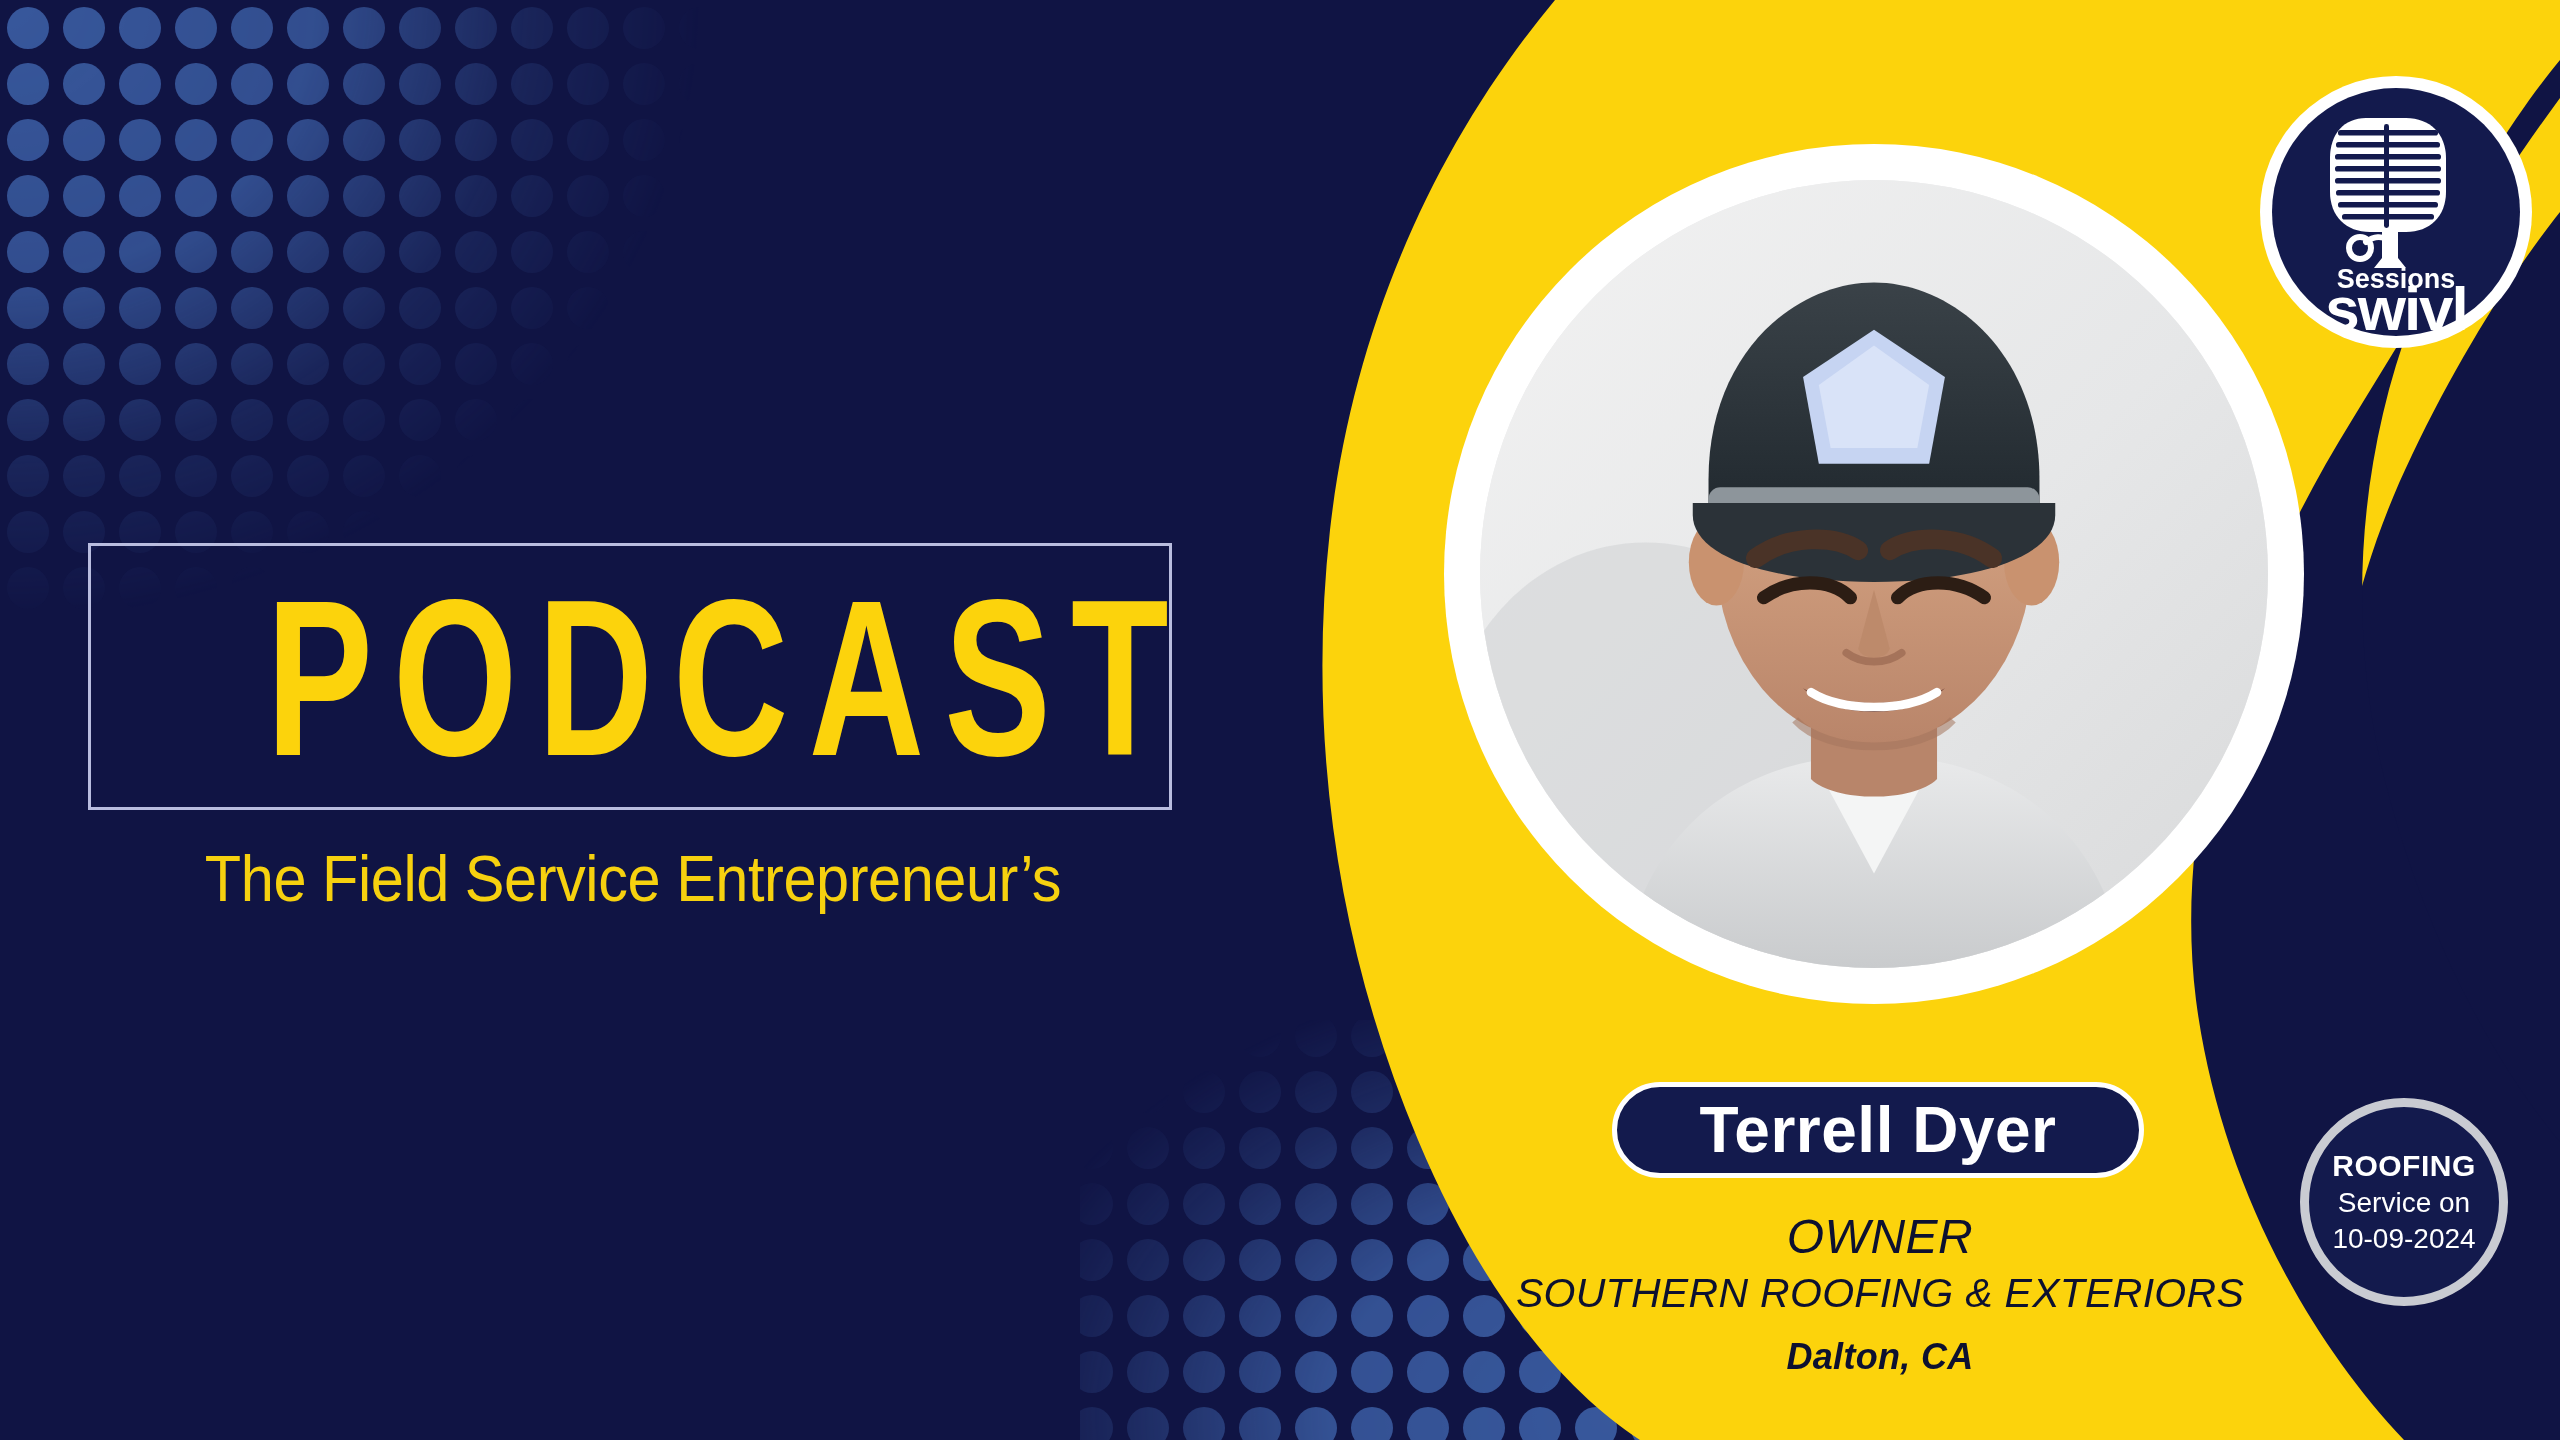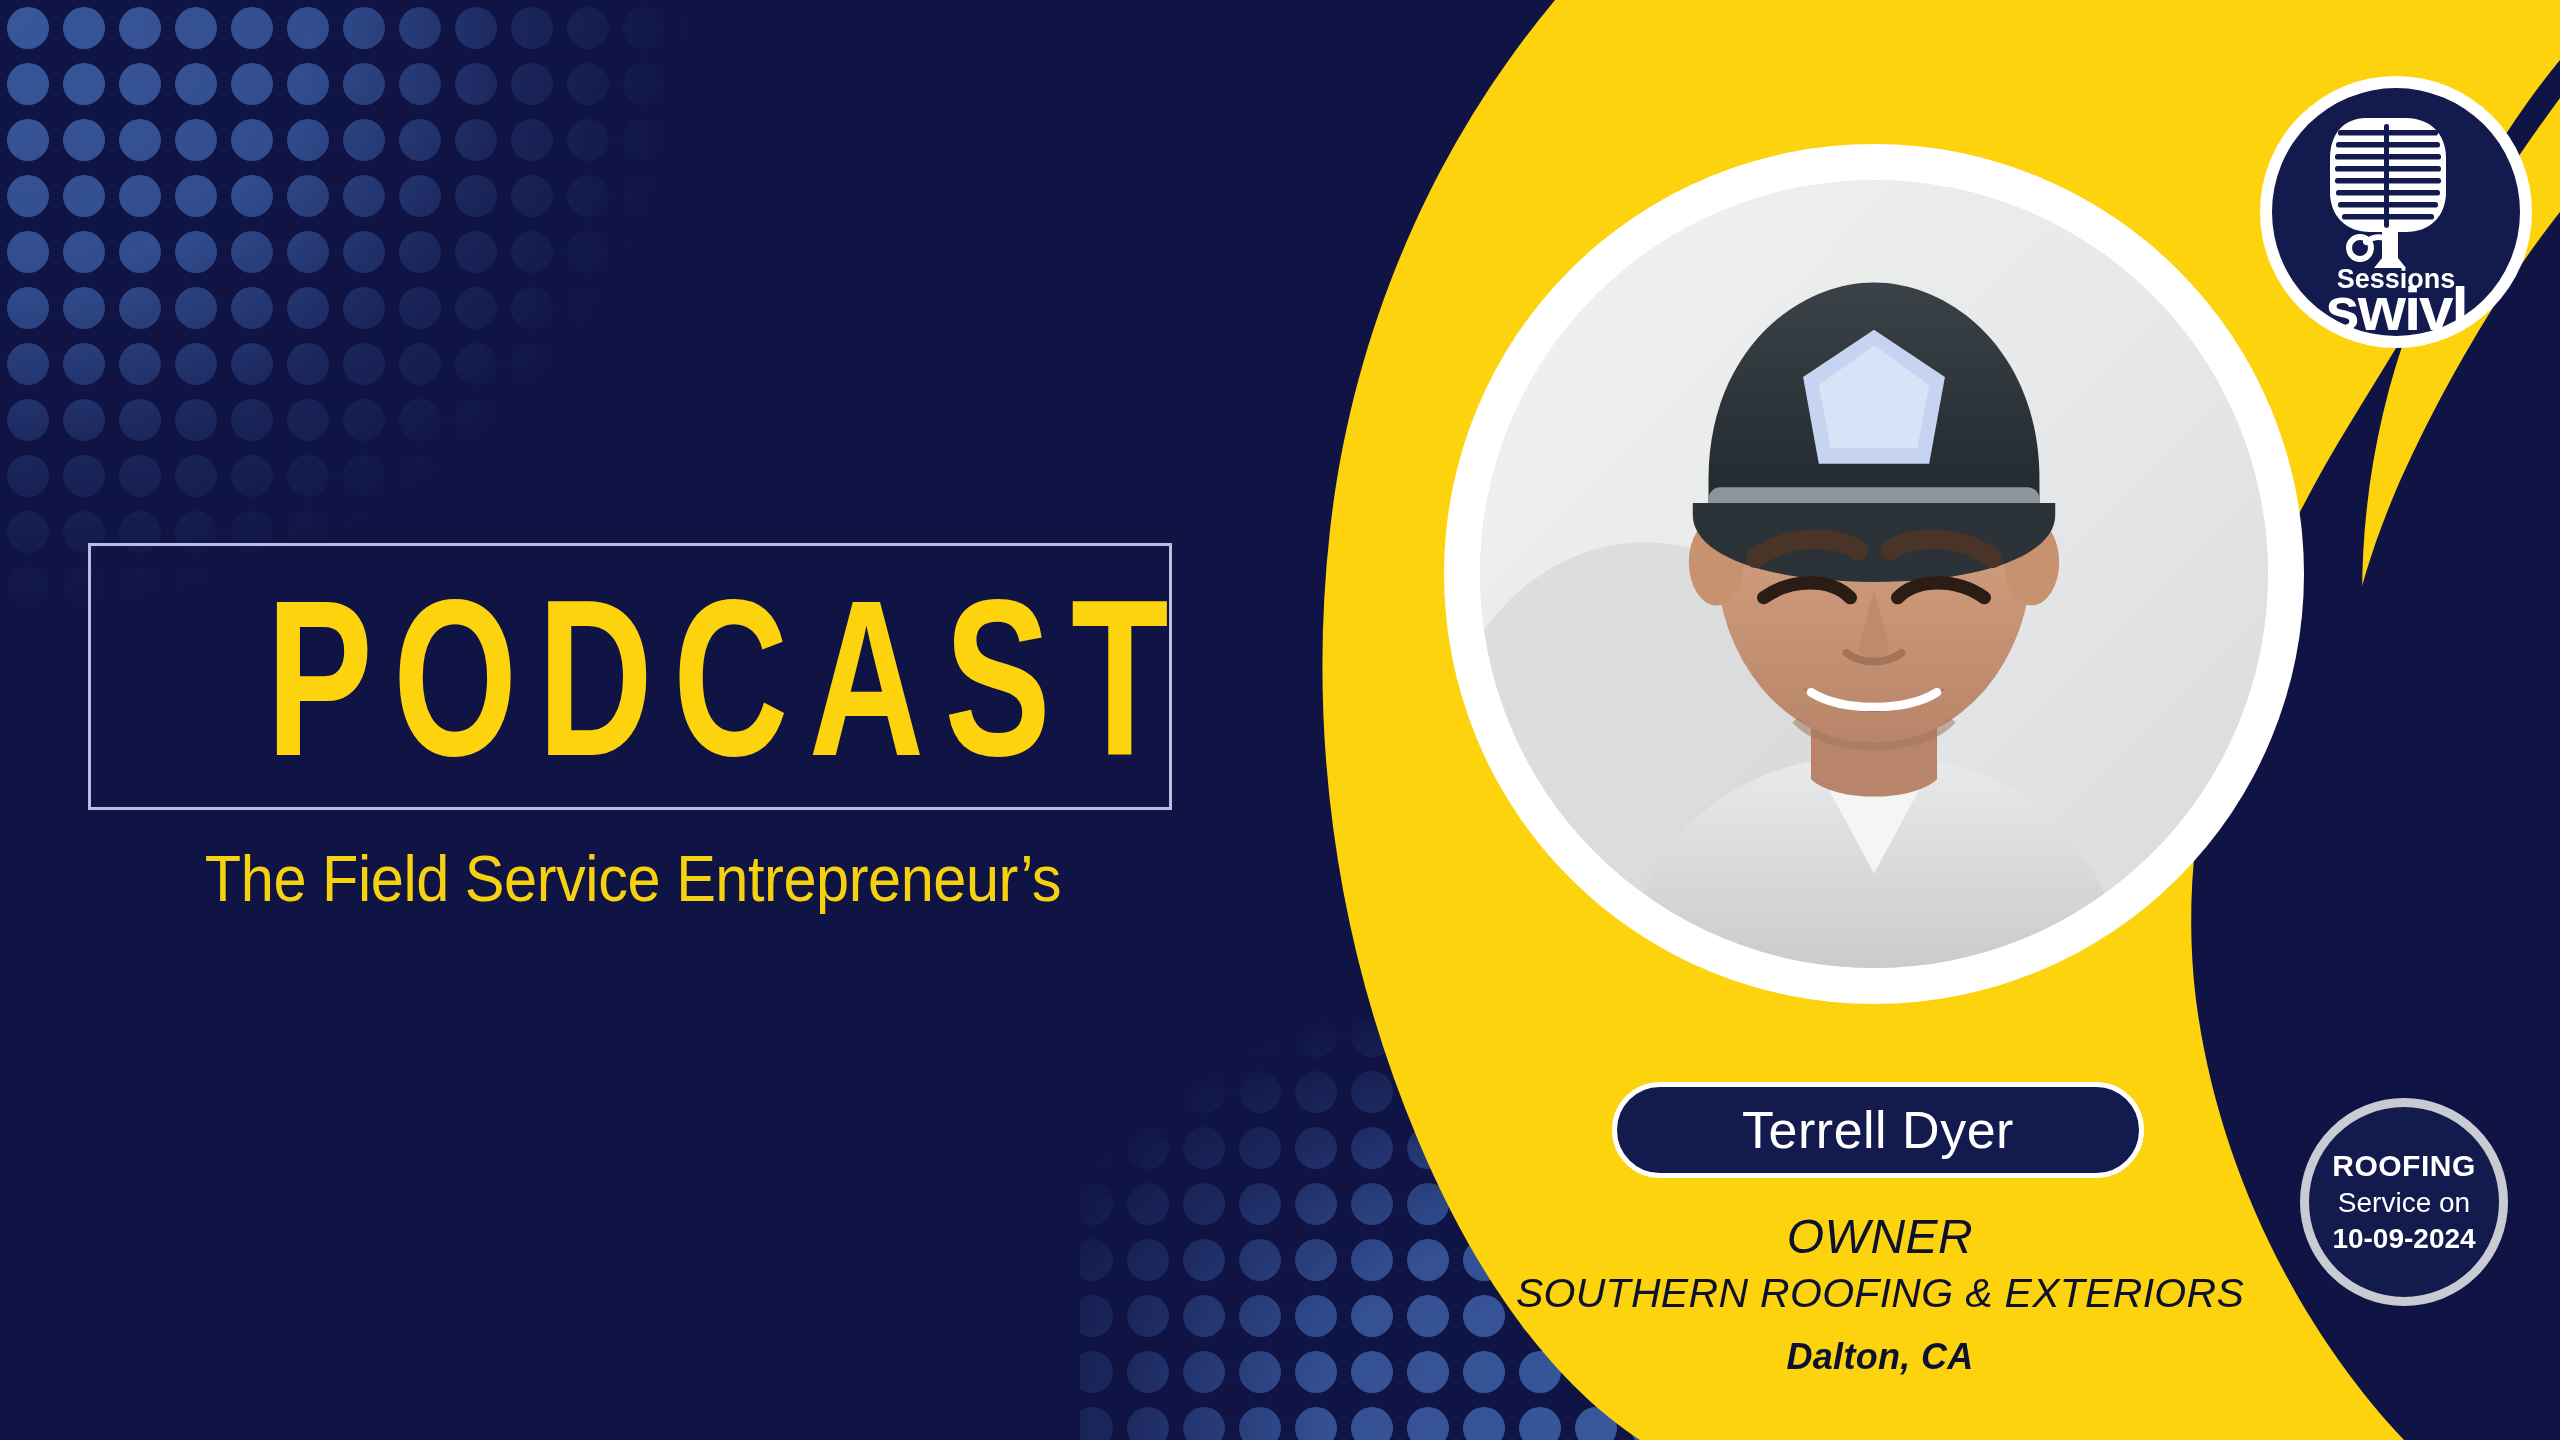--- a/index.html
+++ b/index.html
@@ -124,22 +124,22 @@
     width: 532px;
     height: 96px;
     background: #131a4d;
     border: 5px solid #ffffff;
     border-radius: 48px;
     box-sizing: border-box;
     display: flex;
     align-items: center;
     justify-content: center;
     color: #ffffff;
-    font-size: 52px;
-    font-weight: 400;
+    font-size: 64px;
+    font-weight: 700;
     letter-spacing: 0.5px;
   }
 
   .role-lines {
     position: absolute;
     left: 1420px;
     top: 1208px;
     width: 920px;
     text-align: center;
     color: #0d1130;
@@ -178,21 +178,21 @@
     box-sizing: border-box;
     display: flex;
     flex-direction: column;
     align-items: center;
     justify-content: center;
     color: #ffffff;
     text-align: center;
   }
   .ep-word { font-size: 30px; font-weight: 700; letter-spacing: 0.5px; line-height: 38px; }
   .ep-rec  { font-size: 28px; font-weight: 400; line-height: 36px; }
-  .ep-date { font-size: 28px; font-weight: 700; line-height: 36px; }
+  .ep-date { font-size: 28px; font-weight: 400; line-height: 36px; }
 </style>
 </head>
 <body>
 
 <div id="canvas">
 
   <svg class="bg-layer" viewBox="0 0 2560 1440" preserveAspectRatio="none">
     <defs>
 
       <pattern id="dots" width="56" height="56" patternUnits="userSpaceOnUse">

